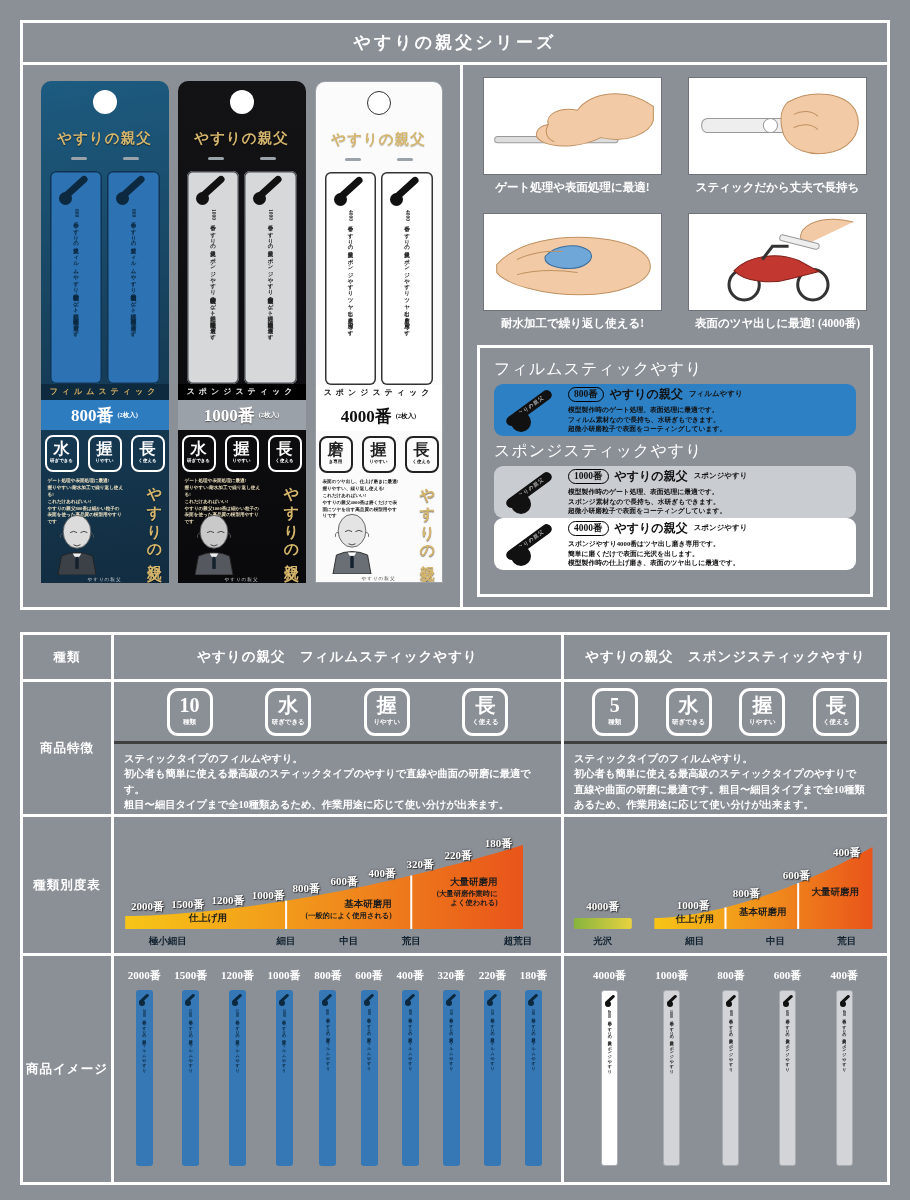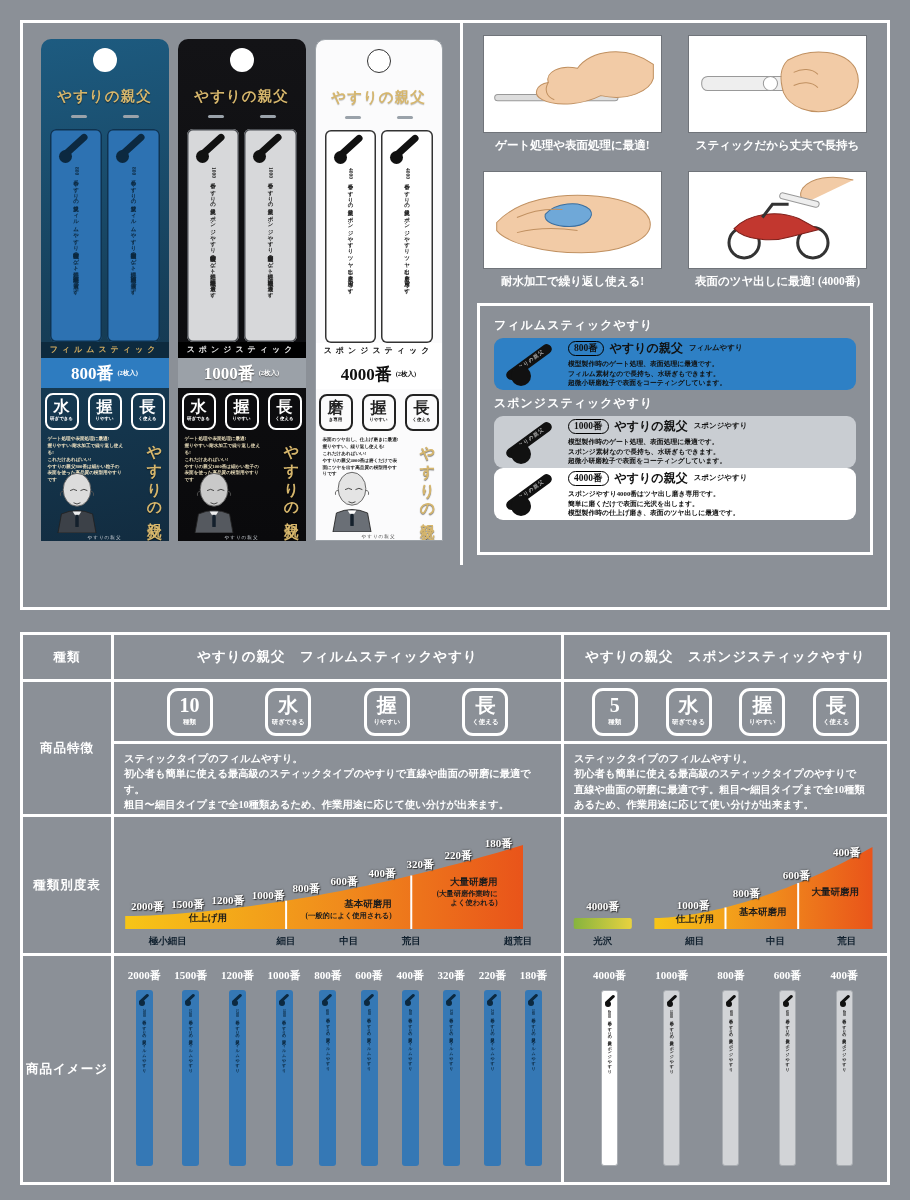--- a/index.html
+++ b/index.html
@@ -63,41 +63,41 @@
   .pkg-foot{position:absolute;bottom:1px;width:100%;text-align:center;font-size:4.6px;letter-spacing:1px}
   .pkg-a .pkg-foot,.pkg-b .pkg-foot{color:#cfd4da}.pkg-c .pkg-foot{color:#444}
 
   
   .right-panel{flex:1;padding:10px 14px 0}
   .photos-grid{display:grid;grid-template-columns:1fr 1fr;gap:18px 26px;padding:2px 6px}
   .photo-img{height:98px;background:#fff;border:1px solid #70747a;overflow:hidden}
   .photo-img svg{width:100%;height:100%}
   .photo-caption{color:#fff;font-weight:bold;font-size:11.5px;text-align:center;margin-top:5px}
   .products-panel{border:3px solid #fff;margin-top:12px;padding:6px 14px 10px;height:252px}
-  .product-heading{color:#fff;font-weight:bold;font-size:12px;letter-spacing:1px;margin:5px 0 4px}
+  .product-heading{color:#fff;font-weight:normal;font-size:16px;letter-spacing:1px;margin:5px 0 4px}
   .product-bar{height:52px;border-radius:9px;display:flex;align-items:center;padding:4px 10px;gap:10px}
   .bar-blue{background:#2e80c5}.bar-gray{background:#c9cdd2}.bar-white{background:#fff}
   .bar-logo{width:54px;height:44px;position:relative;flex:none}
   .bar-logo .lbar{position:absolute;width:54px;height:10px;border-radius:5px;background:#111;color:#eee;font-size:5px;text-align:center;line-height:10px;letter-spacing:1px;transform:rotate(-36deg);left:-2px;top:15px}
   .bar-logo .ldot{position:absolute;width:20px;height:20px;border-radius:50%;background:#111;left:7px;bottom:0}
   .bar-body{flex:1;color:#111}
   .bar-title{display:flex;align-items:center;gap:6px}
   .grit-chip{border:1.5px solid #000;border-radius:9px;padding:0 5px;font-size:9.5px;font-weight:bold;line-height:13px}
   .bar-name{font-size:12px;font-weight:bold}
   .bar-type{font-size:7.5px;font-weight:bold}
   .bar-lines{font-size:6.8px;line-height:1.45;margin-top:2px;white-space:pre-line;font-weight:bold}
 
   
   .btable{margin-top:22px;width:870px;background:#fff;padding:3px;display:grid;gap:3px;
           grid-template-columns:88px 447px 1fr;grid-template-rows:44px 132px 136px 226px}
   .bcell{background:#8b9097;position:relative}
   .cell-center{display:flex;align-items:center;justify-content:center}
   .row-label{color:#fff;font-weight:bold;font-size:12.5px;letter-spacing:1px}
   .col-header{color:#fff;font-weight:bold;font-size:13.5px;letter-spacing:1px}
-  .fbadges{height:62px;border-bottom:3px solid #ffffff;display:flex;align-items:center;justify-content:space-evenly}
+  .fbadges{height:62px;border-bottom:3px solid #404040;display:flex;align-items:center;justify-content:space-evenly}
   .tbadge{width:46px;height:48px;border:3px solid #fff;border-radius:11px;color:#fff;text-align:center}
   .tb-big{font-size:20px;font-weight:bold;line-height:29px;display:block}
   .tb-small{font-size:6.5px;font-weight:bold;display:block;margin-top:-2px}
   .ftext{padding:7px 10px;color:#fff;font-weight:bold;font-size:10.3px;line-height:1.5;white-space:pre-line}
   .chart-box{position:absolute;inset:0}
   .grit-label{position:absolute;transform:translateX(-50%);color:#fff;font-weight:bold;font-size:11px;white-space:nowrap;text-shadow:0 0 2px #333,1px 1px 1px #333}
   .zone-label{position:absolute;transform:translateX(-50%);color:#1c1c1c;font-weight:bold;font-size:9.5px;text-align:right;white-space:nowrap;line-height:1.25}
   .zone-sub{font-size:7.3px;display:block}
   .axis-label{position:absolute;transform:translateX(-50%);color:#10202e;font-weight:bold;font-size:9.5px;white-space:nowrap}
   .sticks-cell{display:flex;justify-content:space-evenly;align-items:flex-start;padding-top:12px}
@@ -115,20 +115,21 @@
   .stick .svtext{writing-mode:vertical-rl;font-size:4px;line-height:1.3;margin:1px auto 0;height:120px;font-weight:bold}
   .stick.blue .svtext{color:#0c2940}
   .stick.grayl .svtext,.stick.white .svtext{color:#222}
 </style>
 </head>
 <body>
 
 <div class="sheet">
 
   <div class="top-section">
+    <div class="title-bar">やすりの親父シリーズ</div>
     <div class="top-content">
 
       <div class="packages-panel">
 
         <div class="package pkg-a">
           <div class="pkg-header">
             <div class="pkg-hole"></div>
             <div class="pkg-brand">やすりの親父</div>
             <div class="pkg-dashes">
                 <span></span>

